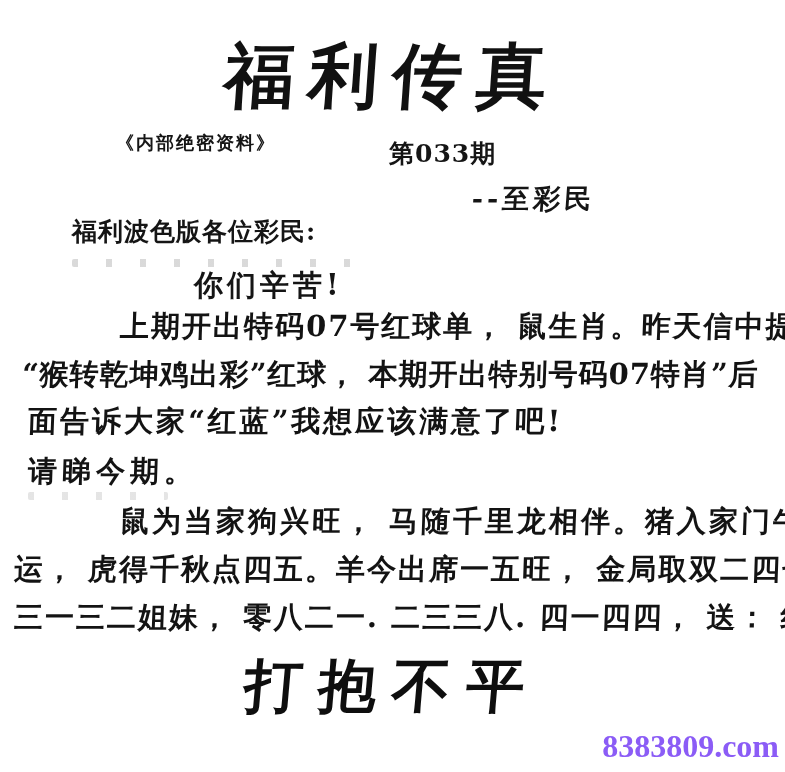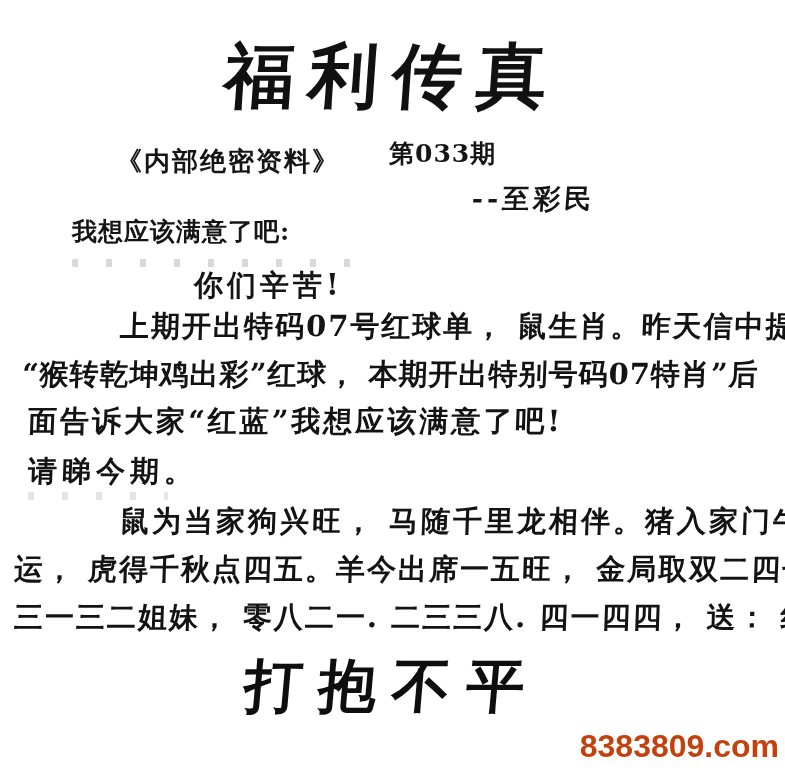--- a/index.html
+++ b/index.html
@@ -16,21 +16,21 @@
 
   .title {
     left: 0; right: 0; top: 30px;
     text-align: center;
     font-size: 70px;
     font-weight: bold;
     letter-spacing: 14px;
     transform: skewX(-4deg);
     color: #111111;
   }
-  .meta-left   { left: 116px; top: 144px; font-size: 26px; font-weight: bold; letter-spacing: 2px; font-family: Liberation Mono, monospace; }
+  .meta-left   { left: 116px; top: 131px; font-size: 18px; font-weight: bold; letter-spacing: 2px; font-family: Liberation Mono, monospace; }
   .issue       { left: 389px; top: 137px; font-size: 25px; font-weight: bold; letter-spacing: 1px; }
   .attribution { left: 472px; top: 181px; font-size: 27px; font-weight: bold; letter-spacing: 4px; transform: skewX(-4deg); }
   .salutation  { left: 72px;  top: 215px; font-size: 25px; font-weight: bold; letter-spacing: 1px; }
 
   .smudge-row {
     height: 8px;
     background: repeating-linear-gradient(
       90deg,
       rgba(120,120,120,0.28) 0 6px,
       rgba(255,255,255,0) 6px 34px
@@ -79,34 +79,34 @@
 
 <div id="sheet">
 
   <div class="abs title">福利传真</div>
 
   <div class="abs meta-left">《内部绝密资料》</div>
   <div class="abs issue">第033期</div>
 
   <div class="abs attribution">--至彩民</div>
 
-  <div class="abs salutation">我想应该满意了吧:</div>
+  <div class="abs salutation">福利波色版各位彩民:</div>
 
   <div id="smudge-a" class="abs smudge-row"></div>
 
   <div class="abs greeting">你们辛苦!</div>
 
   <div id="line0" class="abs bline">上期开出特码07号红球单， 鼠生肖。昨天信中提供</div>
   <div id="line1" class="abs bline">“猴转乾坤鸡出彩”红球， 本期开出特别号码07特肖”后</div>
   <div id="line2" class="abs bline">面告诉大家“红蓝”我想应该满意了吧!</div>
   <div id="line3" class="abs bline">请睇今期。</div>
 
   <div id="smudge-b" class="abs smudge-row"></div>
 
   <div id="line4" class="abs bline">鼠为当家狗兴旺， 马随千里龙相伴。猪入家门牛有</div>
   <div id="line5" class="abs bline">运， 虎得千秋点四五。羊今出席一五旺， 金局取双二四七。</div>
   <div id="line6" class="abs bline">三一三二姐妹， 零八二一. 二三三八. 四一四四， 送： 红蓝</div>
 
   <div class="abs slogan">打抱不平</div>
 
-  <div class="abs website" style="color: #c2410c;">8383809.com</div>
+  <div class="abs website" style="color: #8b5cf6; font-family: Liberation Serif, serif;">8383809.com</div>
 
 </div>
 
 </body></html>

